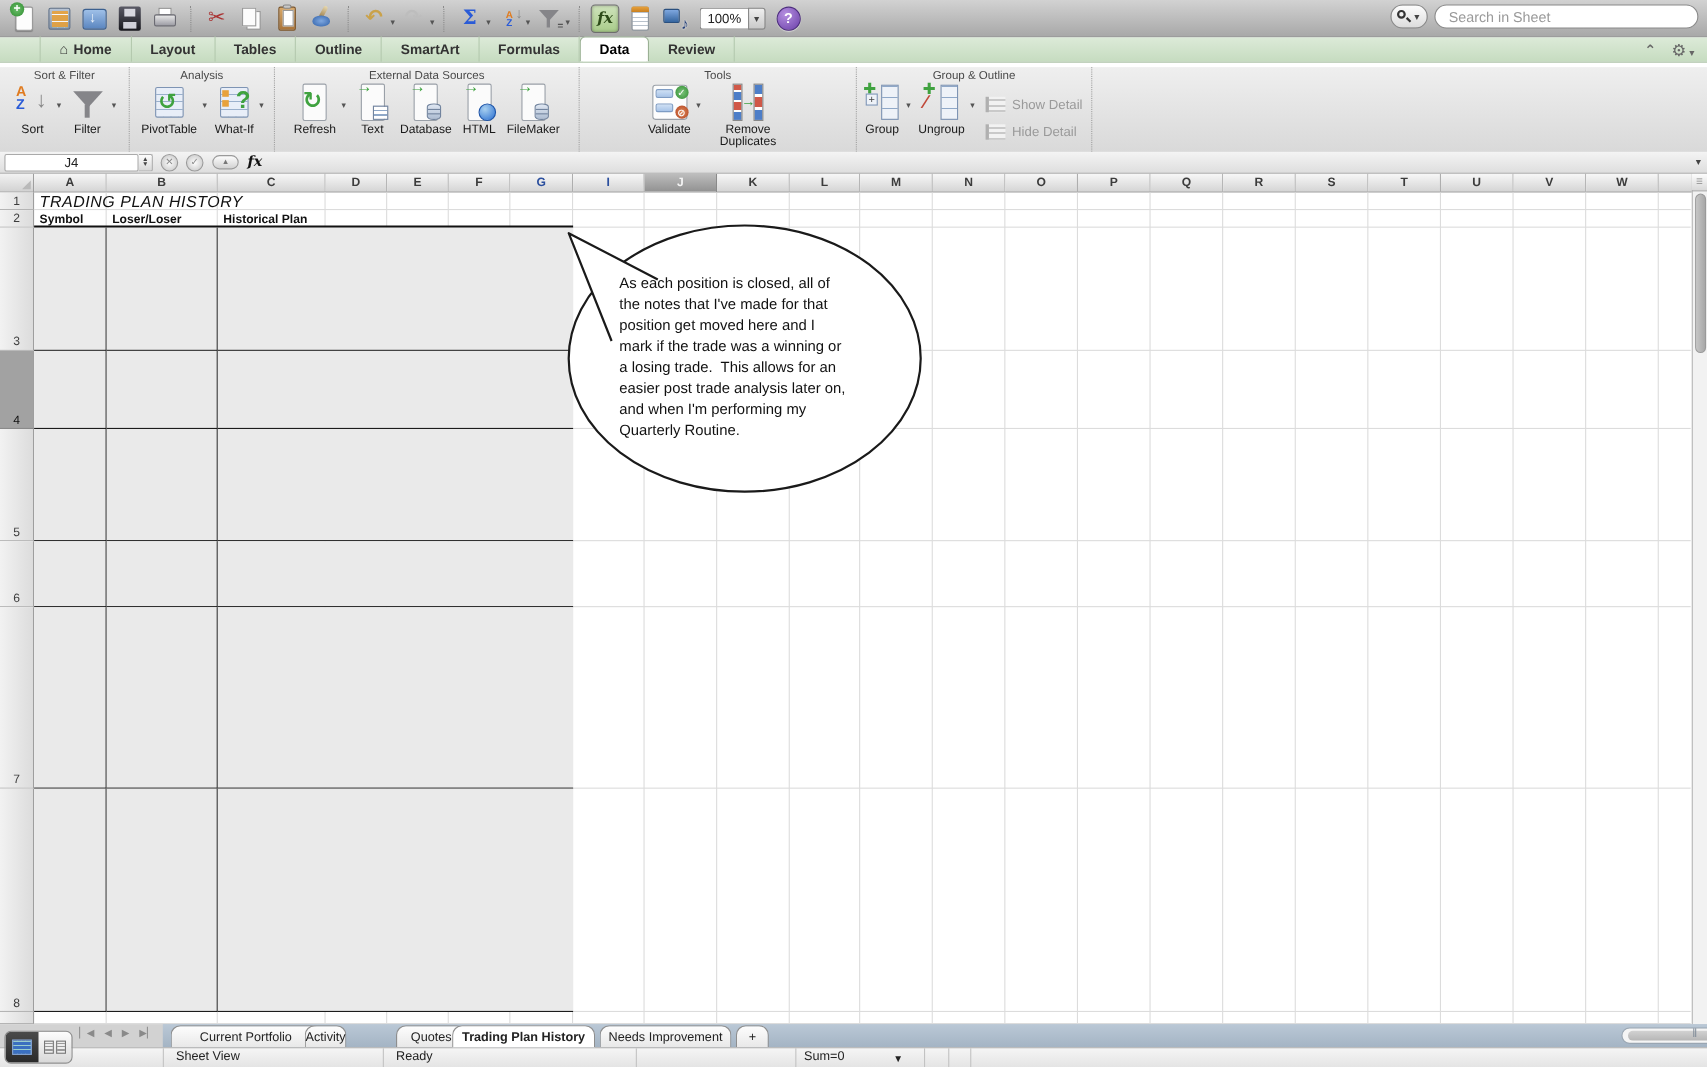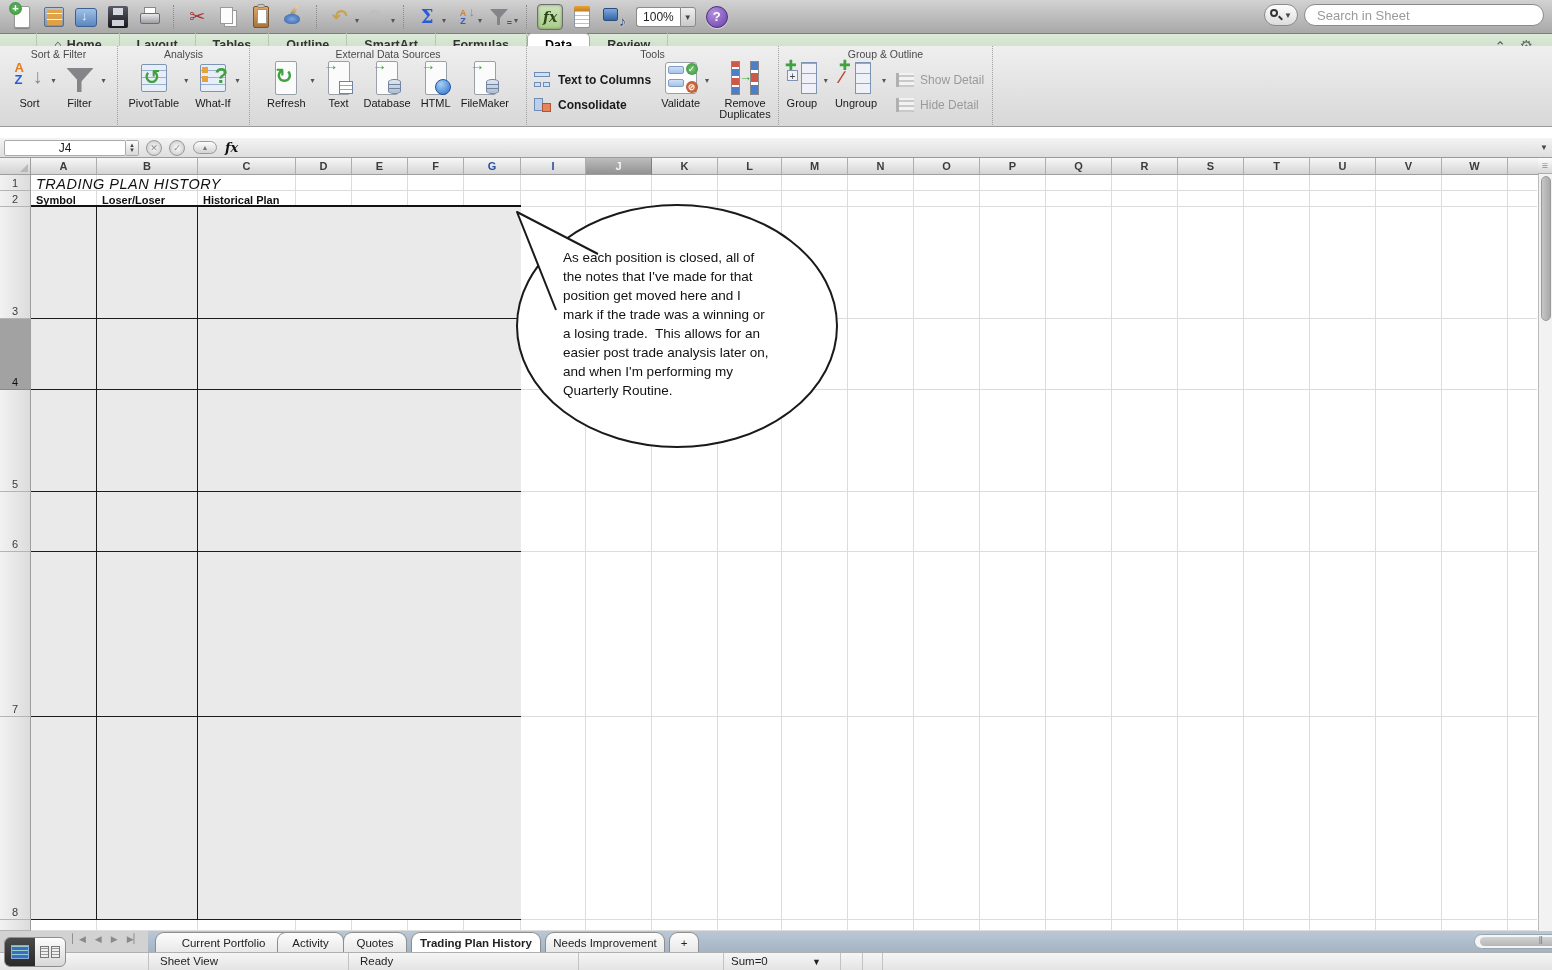--- a/index.html
+++ b/index.html
@@ -76,21 +76,21 @@
   .rtab{height:23px;padding:0 17px;display:flex;align-items:center;font-size:12.5px;font-weight:bold;color:#333;
      border-right:1px solid #b4c9ae;}
   .rtab:first-child{border-left:1px solid #b4c9ae;margin-left:36px;}
   .rtab.active{background:#fff;border-radius:5px 5px 0 0;border:1px solid #9ab094;border-bottom:none;color:#000;}
   .home-glyph{margin-right:5px;font-size:13px;}
   #strip-right{position:absolute;right:10px;top:3px;display:flex;align-items:center;gap:14px;color:#666;}
   #collapse-chevron{font-size:13px;font-weight:bold;}
   #gear-menu{font-size:15px;} #gear-menu .c{font-size:8px;margin-left:1px;}
 
   
-  #ribbon{position:absolute;left:0;top:46px;width:1552px;height:81px;
+  #ribbon{position:absolute;left:0;top:61px;width:1552px;height:81px;
      background:linear-gradient(#efefef,#d8d8d8);border-bottom:1px solid #9b9b9b;display:flex;}
   .rgroup{position:relative;height:81px;border-right:1px dotted #a0a0a0;padding-top:14px;}
   .rgroup-label{position:absolute;left:0;top:2px;width:100%;text-align:center;font-size:10.5px;color:#4a4a4a;}
   .ritems{display:flex;align-items:flex-start;justify-content:center;height:62px;}
   .rbtn{position:relative;display:flex;flex-direction:column;align-items:center;margin:0 4px;}
   .rbtn .ic{position:relative;width:34px;height:36px;display:flex;align-items:center;justify-content:center;}
   .rbtn .lbl{font-size:11px;color:#1a1a1a;text-align:center;line-height:11px;margin-top:2px;max-width:72px;}
   .rbtn .crt{position:absolute;right:-9px;top:16px;font-size:8px;color:#555;}
   .rstack{display:flex;flex-direction:column;justify-content:center;gap:7px;margin:4px 6px 0 6px;height:56px;}
   .rsrow{display:flex;align-items:center;gap:5px;}
@@ -428,37 +428,20 @@
               <em class="ri-ga">→</em>
               <i class="ri-cyl"></i>
             </span>
             <div class="lbl">FileMaker</div>
           </div>
         </div>
       </div>
       <div class="rgroup" style="width: 252px;">
         <div class="rgroup-label">Tools</div>
         <div class="ritems">
-          <div class="rstack">
-            <div class="rsrow">
-              <span class="sic icon-text-to-columns-icon">
-                <i class="b1"></i>
-                <i class="b2"></i>
-                <i class="b3"></i>
-              </span>
-              <span class="slbl">Text to Columns</span>
-            </div>
-            <div class="rsrow">
-              <span class="sic icon-consolidate-icon">
-                <i class="b1"></i>
-                <i class="b2"></i>
-              </span>
-              <span class="slbl">Consolidate</span>
-            </div>
-          </div>
           <div class="rbtn" style="margin-right: 12px;">
             <span class="ic icon-validate-icon">
               <span class="card"></span>
               <span class="p1"></span>
               <span class="p2"></span>
               <span class="ok">✓</span>
               <span class="no">⊘</span>
             </span>
             <span class="crt">▾</span>
             <div class="lbl">Validate</div>
@@ -673,24 +656,24 @@
     <div id="sheetnav">
       <span>▏◀</span>
       <span>◀</span>
       <span>▶</span>
       <span>▶▏</span>
     </div>
     <div id="sheet-tabs">
         <div class="sheettab" style="left: 155px; width: 137px;">
           <span>Current Portfolio</span>
         </div>
-        <div class="sheettab" style="left: 277px; width: 67px;">
+        <div class="sheettab" style="left: 277px; width: 38px;">
           <span>Activity</span>
         </div>
-        <div class="sheettab" style="left: 343px; width: 64px;">
+        <div class="sheettab" style="left: 360px; width: 64px;">
           <span>Quotes</span>
         </div>
         <div class="sheettab active" style="left: 411px; width: 130px;">
           <span>Trading Plan History</span>
         </div>
         <div class="sheettab" style="left: 545px; width: 120px;">
           <span>Needs Improvement</span>
         </div>
         <div class="sheettab" style="left: 669px; width: 30px;">
           <span>+</span>

